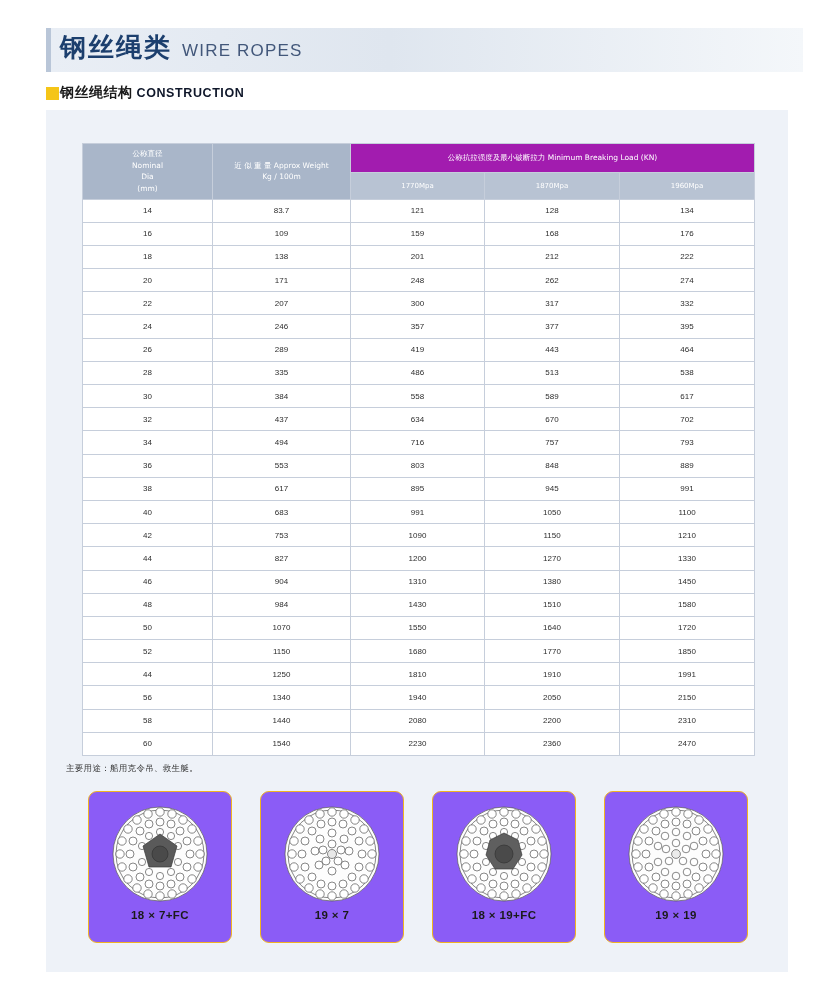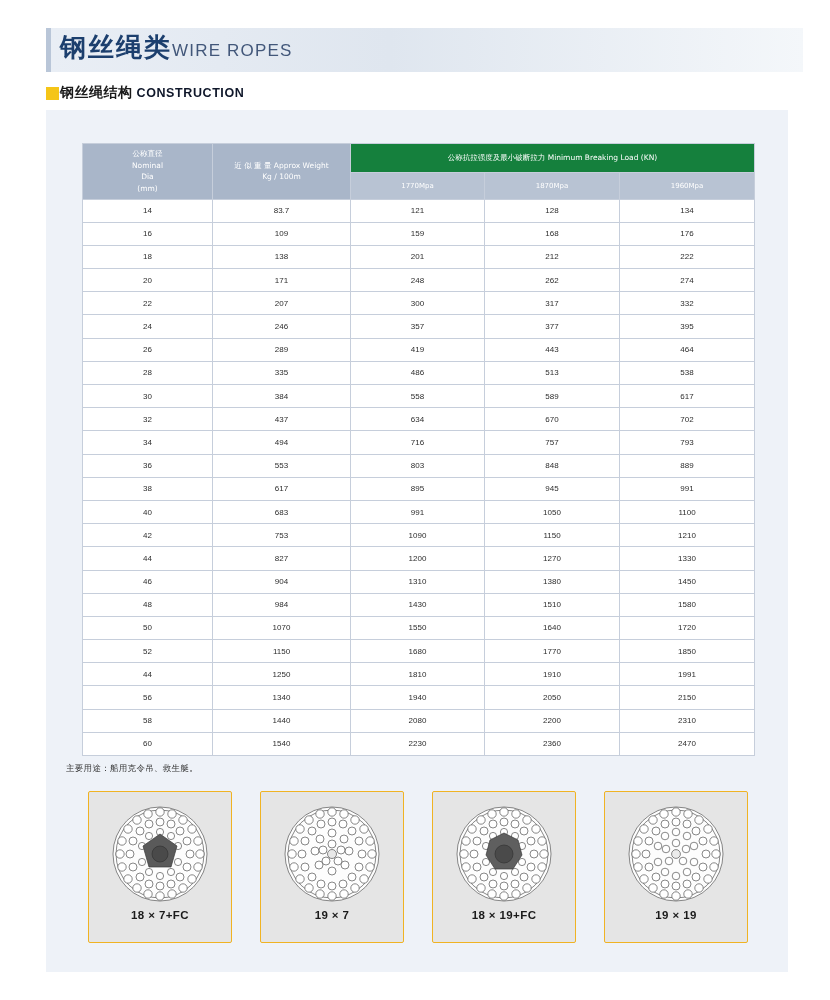--- a/index.html
+++ b/index.html
@@ -25,20 +25,21 @@
     height: 44px;
     background: linear-gradient(to right, #e9eef5 0%, #dfe6ef 45%, #f4f7fa 100%);
     border-left: 5px solid #b9c6d8;
   }
   .header-inner {
     position: absolute;
     left: 60px;
     top: 30px;
     display: flex;
     align-items: baseline;
+    gap: 10px;
     height: 40px;
   }
   .header-cn {
     font-size: 26px;
     font-weight: bold;
     color: #1c3f6e;
     letter-spacing: 2px;
     font-family: "DejaVu Sans", sans-serif;
   }
   .header-en {
@@ -110,21 +111,21 @@
     background: #a9b6c9;
     color: #ffffff;
     font-size: 7.5px;
     line-height: 1.55;
     font-weight: normal;
     padding: 4px 2px;
     height: 44px;
     font-family: "DejaVu Sans", sans-serif;
   }
   .hdr-span {
-    background: #15803d;
+    background: #a21caf;
     color: #ffffff;
     font-size: 7.5px;
     font-weight: normal;
     height: 22px;
     padding: 2px;
     font-family: "DejaVu Sans", sans-serif;
   }
   .hdr-sub {
     background: #b8c3d3;
     color: #ffffff;
@@ -158,23 +159,23 @@
     position: absolute;
     left: 88px;
     top: 791px;
     width: 660px;
     display: flex;
     justify-content: space-between;
   }
   .card {
     width: 144px;
     height: 152px;
-    background: #e5e5e5;
+    background: #8b5cf6;
     border: 1.4px solid #f0b323;
-    border-radius: 2px;
+    border-radius: 9px;
     display: flex;
     flex-direction: column;
     align-items: center;
     justify-content: flex-start;
     padding-top: 9px;
     box-sizing: border-box;
   }
   .card-figure {
     width: 112px;
     height: 106px;

